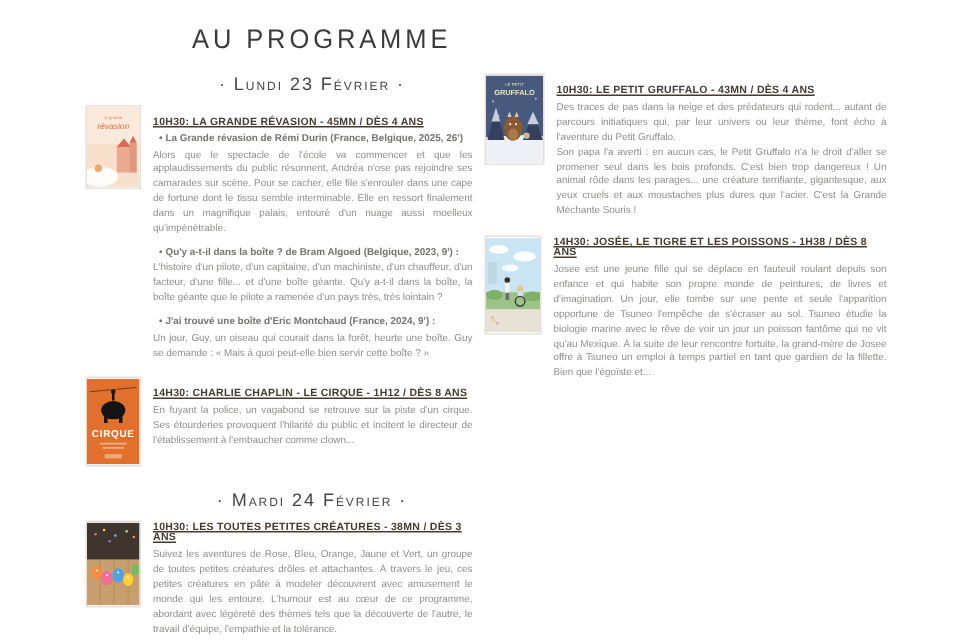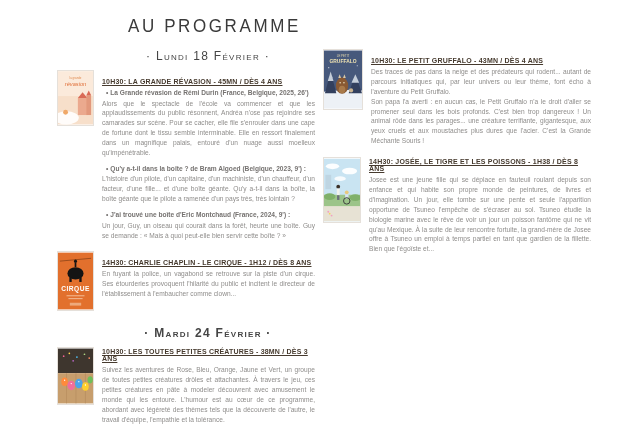--- a/index.html
+++ b/index.html
@@ -21,21 +21,21 @@
   .col-left  { width: 258px; margin-right: 8px; }
   .col-right { width: 268px; }
 
   .day-heading {
     margin: 0 0 7px 0; padding-left: 44px;
     text-align: center;
     font-variant: small-caps;
     font-size: 12px; font-weight: 400; letter-spacing: 1.3px;
     color: #454545;
   }
-  .day-heading.later { margin-top: 15px; font-weight: bold; }
+  .day-heading.later { margin-top: 15px; }
 
   .film { display: flex; margin-bottom: 11px; }
   .poster { flex: none; margin-right: 8px; }
   .poster svg { display: block; }
   .film-body { flex: 1; min-width: 0; }
 
   .film-title {
     display: inline-block;
     font-size: 7px; font-weight: bold; letter-spacing: 0.2px;
     color: #463a2e; text-decoration: underline;
@@ -63,21 +63,21 @@
 <body>
 
 <div class="page">
 
   <h1 class="main-title">AU PROGRAMME</h1>
 
   <div class="cols">
 
     <div class="col-left">
 
-      <h2 class="day-heading">· Lundi 18 Février ·</h2>
+      <h2 class="day-heading">· Lundi 23 Février ·</h2>
 
       <div class="film">
         <div class="poster">
           <svg width="37" height="56" viewBox="0 0 37 56" class="poster-frame">
             <rect width="37" height="56" fill="#f7dfca"></rect>
             <rect width="37" height="26" fill="#fbeadb"></rect>
             <ellipse cx="9" cy="49" rx="13" ry="7" fill="#ffffff" opacity="0.9"></ellipse>
             <rect x="21" y="28" width="10" height="18" fill="#eba98e"></rect>
             <polygon points="21,28 26,22 31,28" fill="#d96a56"></polygon>
             <rect x="30" y="25" width="5" height="21" fill="#e2987c"></rect>

